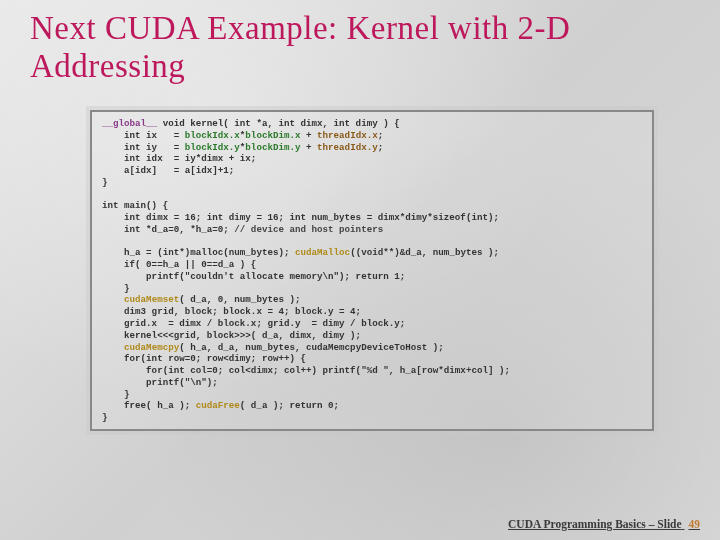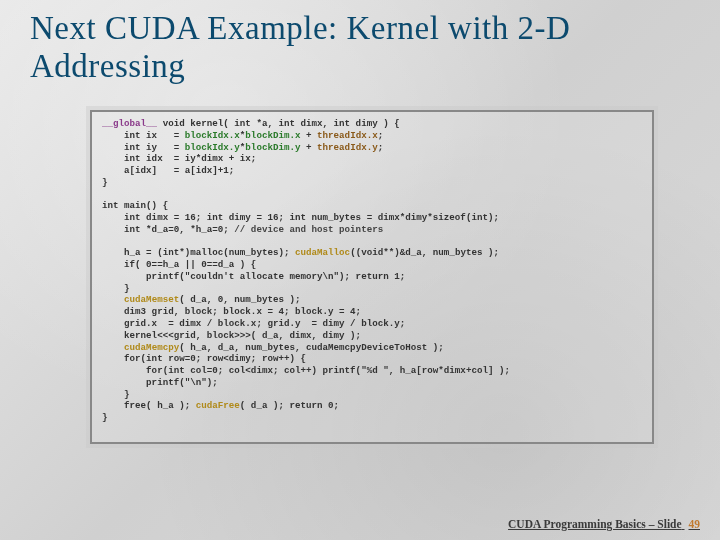--- a/index.html
+++ b/index.html
@@ -19,33 +19,33 @@
     color: #3a3a3a;
     position: relative;
   }
   .title {
     position: absolute;
     top: 10px;
     left: 30px;
     right: 30px;
     font-size: 33px;
     font-weight: normal;
-    color: #0c4a6e;
+    color: #be185d;
     line-height: 1.15;
     letter-spacing: 0.5px;
   }
   .codeblock {
     position: absolute;
     top: 110px;
     left: 90px;
     width: 540px;
     border: 2px solid #888;
     box-shadow: 0 0 0 4px rgba(200,200,200,0.4);
     background: rgba(240,240,240,0.15);
-    padding: 6px 10px 18px 10px;
+    padding: 6px 10px 5px 10px;
   }
   .codeblock pre {
     margin: 0;
     font-family: "Courier New", monospace;
     font-size: 9.2px;
     line-height: 1.28;
     color: #333;
     font-weight: bold;
     white-space: pre;
   }

